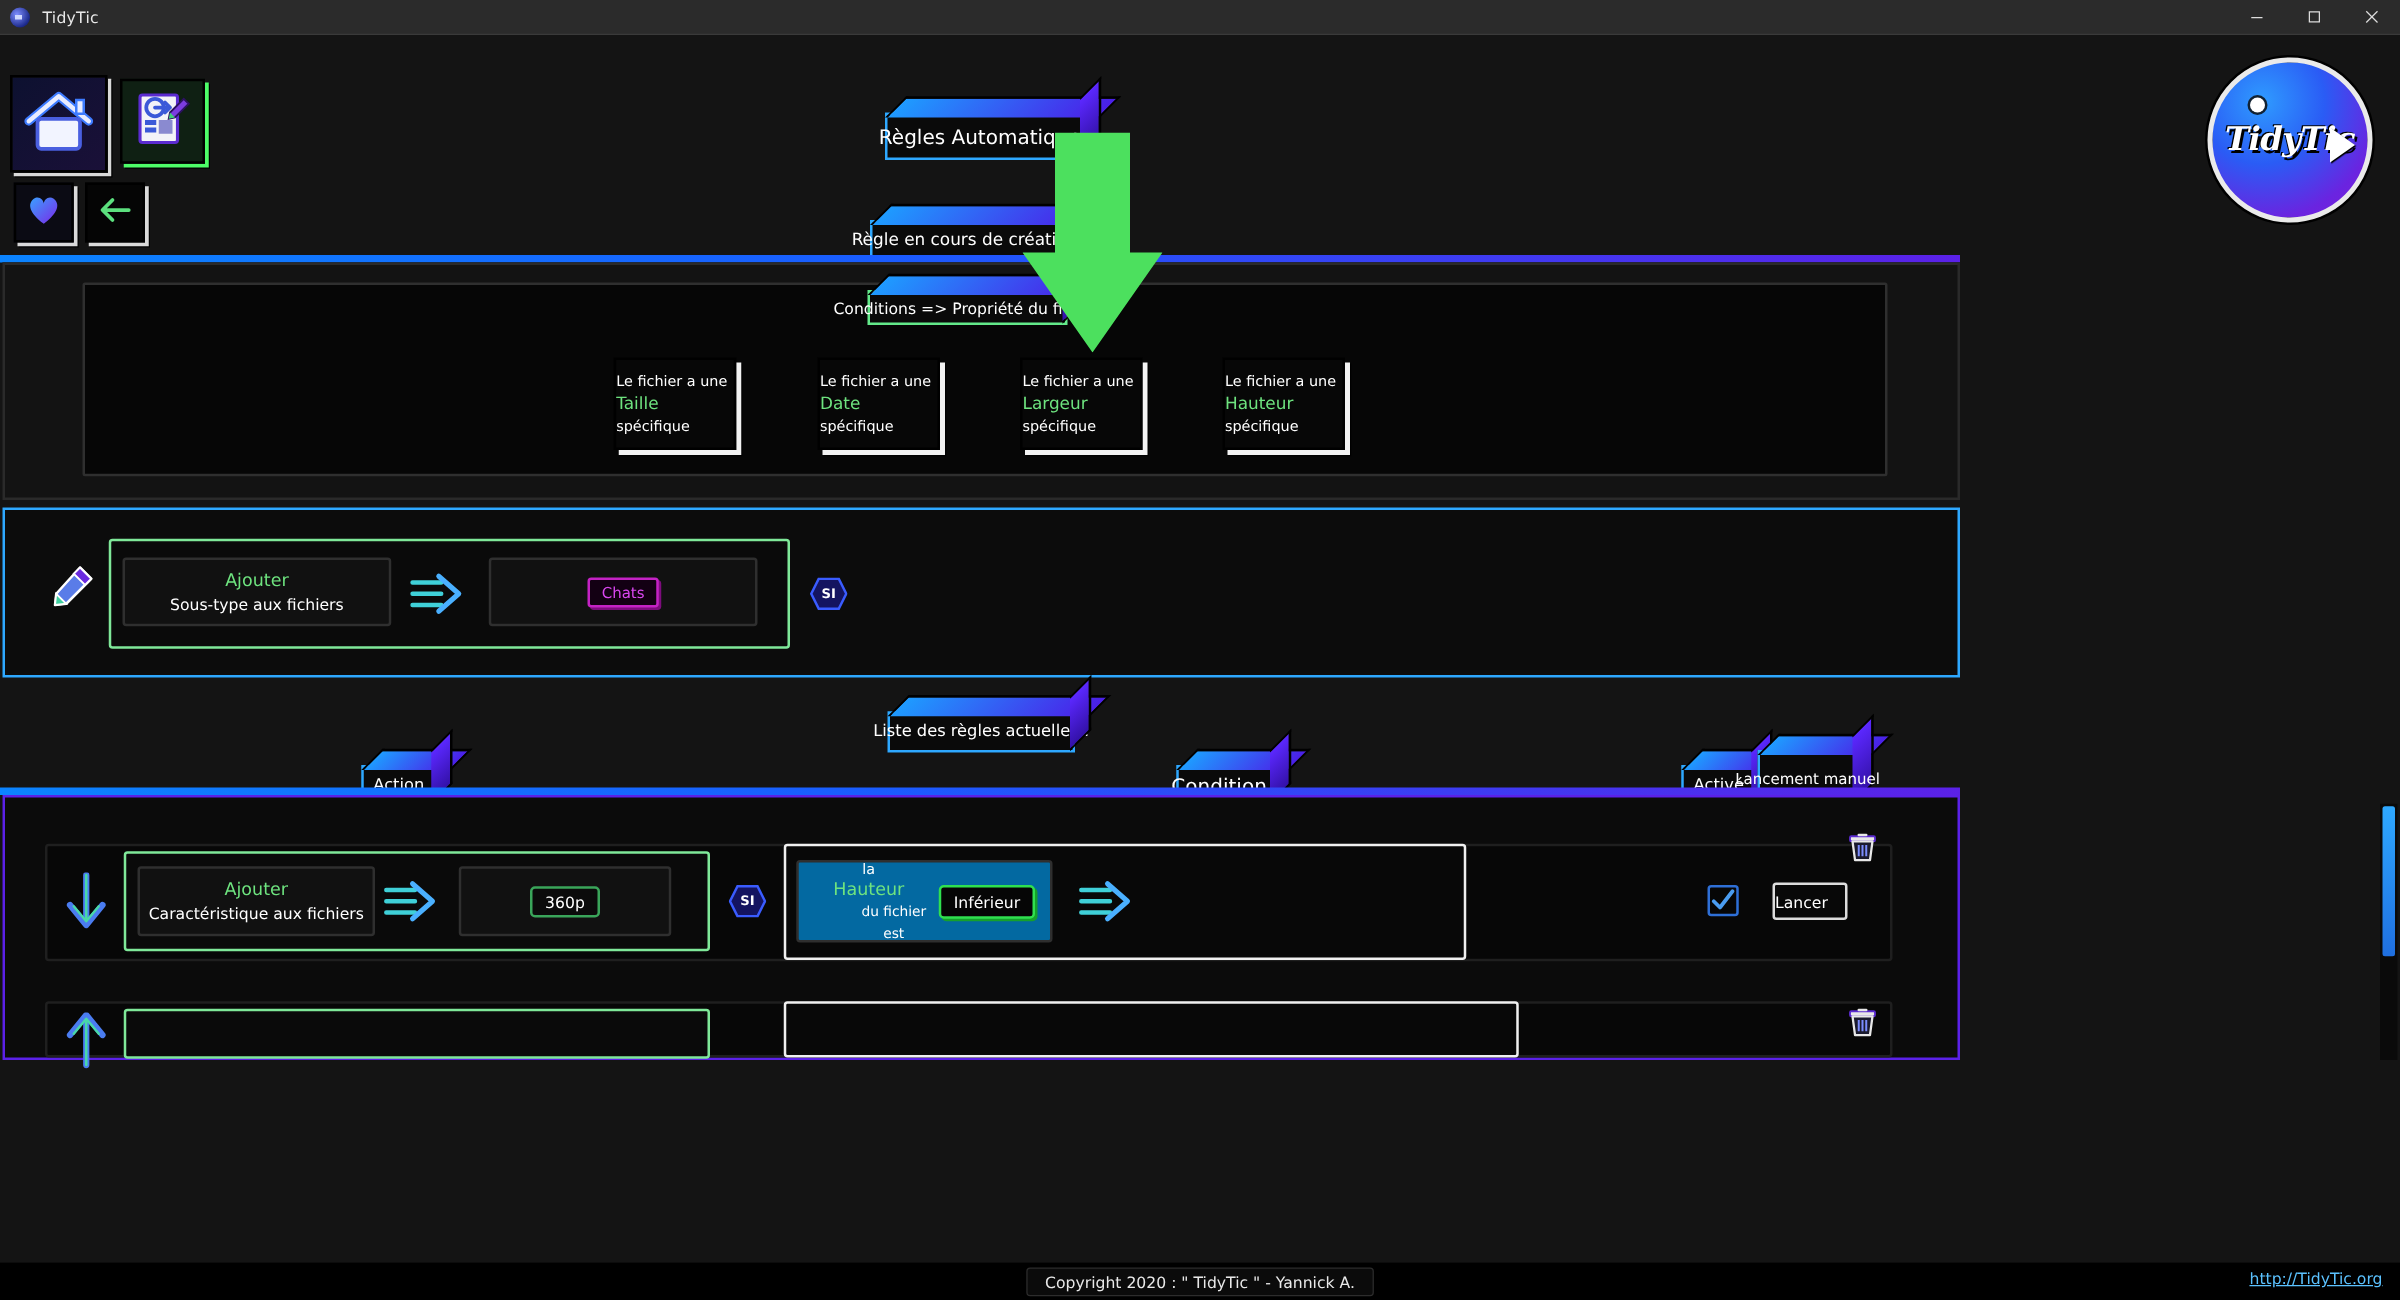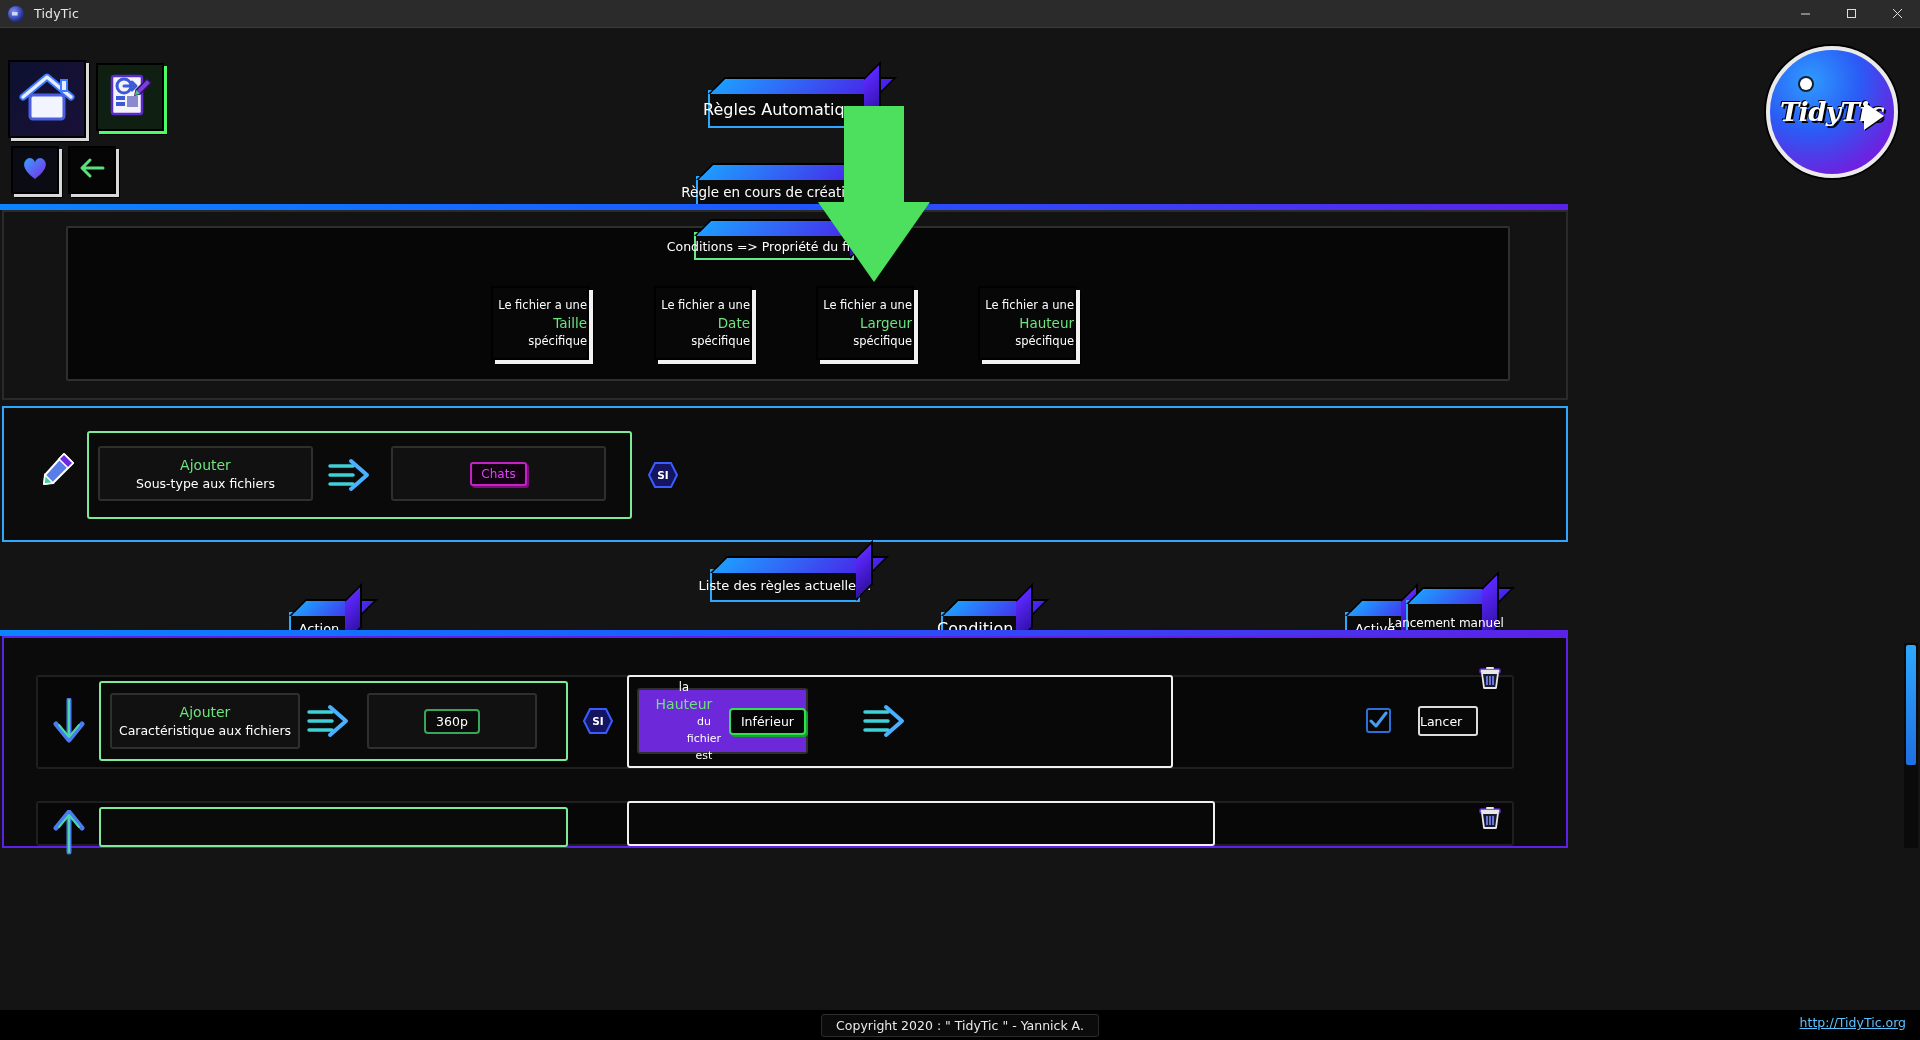--- a/index.html
+++ b/index.html
@@ -128,21 +128,21 @@
   .panel-rule-list{
     left:2px; top:608px; width:1566px; height:212px;
     background:#0b0b0b; border:2px solid #5b21e8;
   }
 
   
   .ccard{
     position:absolute; top:258px; width:98px; height:74px;
     background:#070707; border:2px solid #000;
     box-shadow:4px 4px 0 #f2f2f2, 5px 5px 0 #000;
-    display:flex;flex-direction:column;align-items:flex-end;justify-content:center;
+    display:flex;flex-direction:column;align-items:flex-start;justify-content:center;
     cursor:pointer; line-height:17px;
   }
   .ccard .l1{ font-size:11.5px;color:#ffffff; }
   .ccard .l2{ font-size:13.5px;color:#6ee37f; margin:1px 0;}
   .ccard .l3{ font-size:11.5px;color:#ffffff; }
   .cc0{ left:491px; } .cc1{ left:654px; } .cc2{ left:816px; } .cc3{ left:978px; }
 
   
   .pencil{ position:absolute; left:40px; top:423px; width:36px;height:36px; }
   .edit-frame{
@@ -202,22 +202,22 @@
 
   .r-cond-frame{
     position:absolute; left:627px; top:647px; width:546px; height:93px;
     border:2px solid #f0f0f0; border-radius:3px; background:#080808;
   }
   .r-cond-frame2{
     position:absolute; left:627px; top:773px; width:588px; height:45px;
     border:2px solid #f0f0f0; border-radius:3px; background:#080808;
   }
   .r-cond-left{
-    position:absolute; left:637px; top:660px; width:171px; height:66px;
-    background:#6d28d9;border:2px solid #2f2f2f;border-radius:3px;
+    position:absolute; left:637px; top:660px; width:205px; height:66px;
+    background:#0369a1;border:2px solid #2f2f2f;border-radius:3px;
     display:flex;align-items:center;
   }
   .rcl-text{ width:112px; text-align:center; line-height:17px; }
   .rcl-text .t1{ font-size:11.5px;color:#fff; }
   .rcl-text .t2{ font-size:14px;color:#6ee37f; }
   .rcl-text .t3{ font-size:11px;color:#fff;margin-left:40px; }
   .btn-green{
     background:#060606; border:2px solid #2fe04f; border-radius:4px;
     color:#fff; font-size:12.5px; padding:4px 10px; cursor:pointer;
     box-shadow:2px 2px 0 #16a02c;

